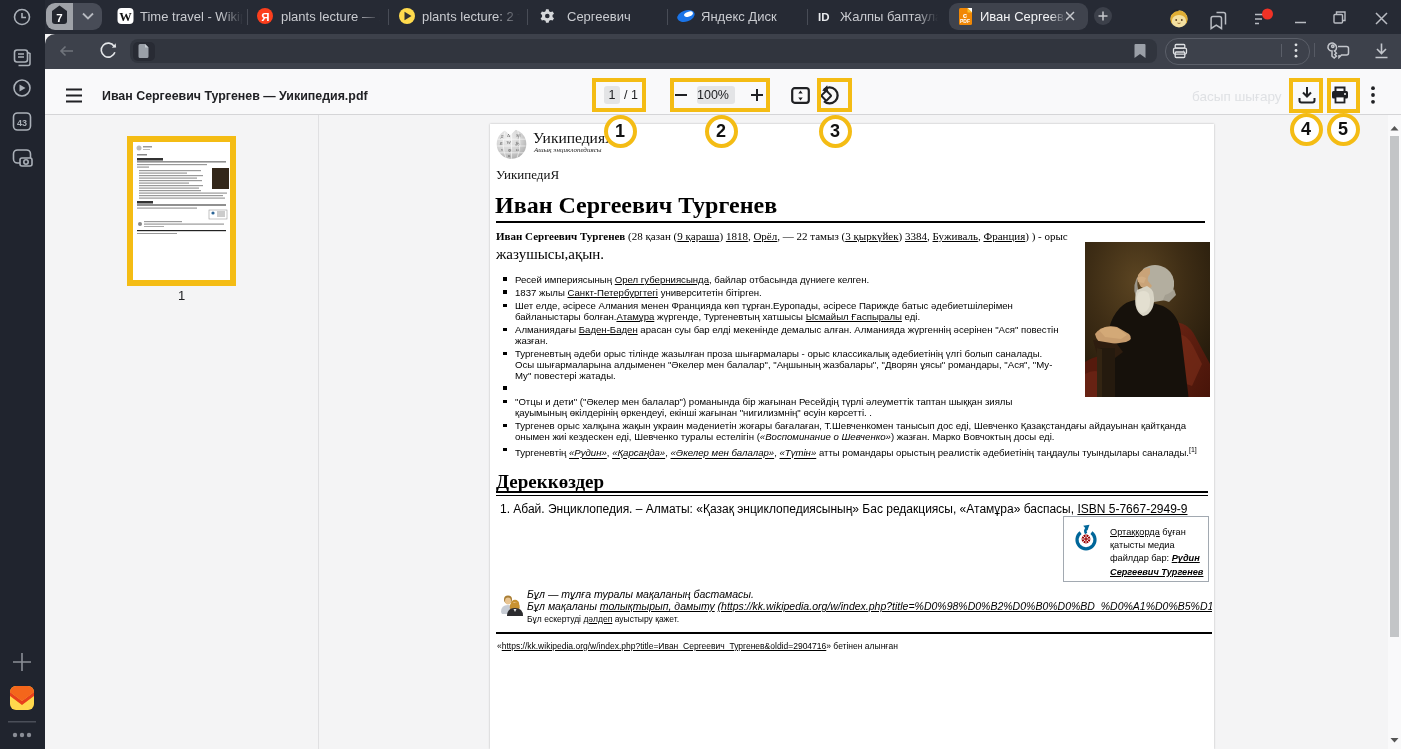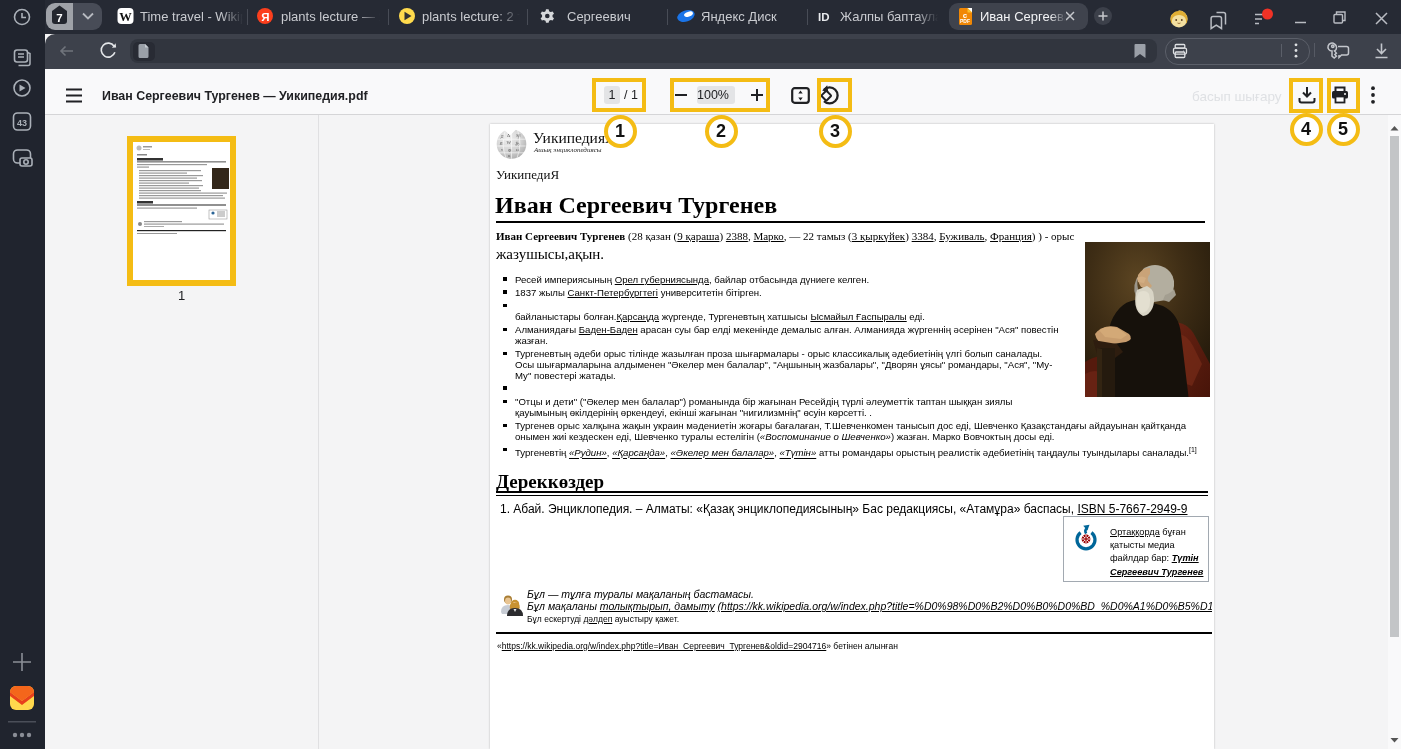--- a/index.html
+++ b/index.html
@@ -297,28 +297,29 @@
   <g stroke="#fff" stroke-width="0.9" fill="none" opacity="0.65">
     <path d="M1.5 11.2 h28 M1.2 18 h28.5 M3 24.8 h25"></path>
     <path d="M9.5 2 q-5 14 .5 28 M21.5 2 q5 14 -.5 28 M15.5 1.2 v29.6"></path>
   </g>
 </svg>
 <div class="abs ser" style="left:533px;top:129px;font-size:15.5px;color:#111;">УикипедияЯ</div>
 <div class="abs ser" style="left:534px;top:146px;font-size:7px;font-style:italic;color:#222;">Ашық энциклопедиясы</div>
 <div class="abs ser" style="left:496px;top:167px;font-size:13px;color:#111;">УикипедиЯ</div>
 <div class="abs ser" style="left:495px;top:192px;font-size:24px;font-weight:bold;color:#000;">Иван Сергеевич Тургенев</div>
 <div class="abs" style="left:496px;top:220.5px;width:709px;height:2px;background:#000;"></div>
-<div class="abs ser" style="left:496px;top:230px;font-size:11px;color:#000;white-space:nowrap;"><b>Иван Сергеевич Тургенев</b> (28 қазан (<u>9 қараша</u>) <u>2388</u>, <u>Марко</u>, — 22 тамыз (<u>3 қыркүйек</u>) <u>3384</u>, <u>Буживаль</u>, <u>Франция</u>) ) - орыс</div>
+<div class="abs ser" style="left:496px;top:230px;font-size:11px;color:#000;white-space:nowrap;"><b>Иван Сергеевич Тургенев</b> (28 қазан (<u>9 қараша</u>) <u>1818</u>, <u>Орёл</u>, — 22 тамыз (<u>3 қыркүйек</u>) <u>3384</u>, <u>Буживаль</u>, <u>Франция</u>) ) - орыс</div>
 <div class="abs ser" style="left:496px;top:246px;font-size:15px;color:#000;">жазушысы,ақын.</div>
 <div class="abs" style="left:503px;top:277.2px;width:3.6px;height:3.6px;background:#000;"></div>
 <div class="abs bl" style="left:515px;top:274.0px;">Ресей империясының <u>Орел губерниясында</u>, байлар отбасында дүниеге келген.</div>
 <div class="abs" style="left:503px;top:290.4px;width:3.6px;height:3.6px;background:#000;"></div>
 <div class="abs bl" style="left:515px;top:287.2px;">1837 жылы <u>Санкт-Петербургтегі</u> университетін бітірген.</div>
 <div class="abs" style="left:503px;top:303.6px;width:3.6px;height:3.6px;background:#000;"></div>
-<div class="abs bl" style="left:515px;top:311.2px;">байланыстары болған.<u>Қарсаңда</u> жүргенде, Тургеневтың хатшысы <u>Ысмайыл Ғаспыралы</u> еді.</div>
+<div class="abs bl" style="left:515px;top:300.4px;">Шет елде, әсіресе Алмания менен Францияда көп тұрған.Еуропады, әсіресе Парижде батыс әдебиетшілерімен</div>
+<div class="abs bl" style="left:515px;top:311.2px;">байланыстары болған.<u>Атамұра</u> жүргенде, Тургеневтың хатшысы <u>Ысмайыл Ғаспыралы</u> еді.</div>
 <div class="abs" style="left:503px;top:327.6px;width:3.6px;height:3.6px;background:#000;"></div>
 <div class="abs bl" style="left:515px;top:324.4px;">Алманиядағы <u>Баден-Баден</u> арасан суы бар елді мекенінде демалыс алған. Алманияда жүргеннің әсерінен "Ася" повестін</div>
 <div class="abs bl" style="left:515px;top:335.2px;">жазған.</div>
 <div class="abs" style="left:503px;top:351.6px;width:3.6px;height:3.6px;background:#000;"></div>
 <div class="abs bl" style="left:515px;top:348.4px;">Тургеневтың әдеби орыс тілінде жазылған проза шығармалары - орыс классикалық әдебиетінің үлгі болып саналады.</div>
 <div class="abs bl" style="left:515px;top:359.2px;">Осы шығармаларына алдыменен "Әкелер мен балалар", "Аңшының жазбалары", "Дворян ұясы" романдары, "Ася", "Му-</div>
 <div class="abs bl" style="left:515px;top:370.0px;">Му" повестері жатады.</div>
 <div class="abs" style="left:503px;top:386.4px;width:3.6px;height:3.6px;background:#000;"></div>
 <div class="abs" style="left:503px;top:399.6px;width:3.6px;height:3.6px;background:#000;"></div>
 <div class="abs bl" style="left:515px;top:396.4px;">"Отцы и дети" ("Әкелер мен балалар") романында бір жағынан Ресейдің түрлі әлеуметтік таптан шыққан зиялы</div>
@@ -342,21 +343,21 @@
         <path d="M12.00 13.80 L12.00 11.00"></path>
         <path d="M12.85 14.15 L14.83 12.17"></path>
         <path d="M13.20 15.00 L16.00 15.00"></path>
         <path d="M12.85 15.85 L14.83 17.83"></path>
         <path d="M12.00 16.20 L12.00 19.00"></path>
         <path d="M11.15 15.85 L9.17 17.83"></path>
         <path d="M10.80 15.00 L8.00 15.00"></path>
         <path d="M11.15 14.15 L9.17 12.17"></path>
       </g>
 </svg>
-<div class="abs" style="left:1110px;top:526px;font-size:9.2px;line-height:13.2px;color:#000;"><u>Ортаққорда</u> бұған<br>қатысты медиа<br>файлдар бар: <b><i><u>Түтін</u></i></b><br><b><i><u>Сергеевич Тургенев</u></i></b></div>
+<div class="abs" style="left:1110px;top:526px;font-size:9.2px;line-height:13.2px;color:#000;"><u>Ортаққорда</u> бұған<br>қатысты медиа<br>файлдар бар: <b><i><u>Рудин</u></i></b><br><b><i><u>Сергеевич Тургенев</u></i></b></div>
 <svg class="abs" style="left:498px;top:593px" width="26" height="26" viewBox="0 0 26 26">
   <circle cx="10" cy="6.5" r="4" fill="#a87d33"></circle>
   <ellipse cx="10" cy="8" rx="3" ry="3.4" fill="#e8c492"></ellipse>
   <path d="M3 19 q0 -7 7 -7 q7 0 7 7 l-1 2 h-12 z" fill="#c7ccd4"></path>
   <circle cx="17" cy="11" r="4.2" fill="#c89230"></circle>
   <ellipse cx="17" cy="12.5" rx="3" ry="3.5" fill="#eec894"></ellipse>
   <path d="M16 10 q4 -2 5.5 2 q1 3 -1 5 l-7.5 0 q-2 -2 -1 -5 q1 -3 4 -2z" fill="#c89230"></path>
   <path d="M9 23 q0 -8 8 -8 q8 0 8 8 z" fill="#2b2b2e"></path>
   <path d="M15.5 16 l1.5 3 1.5 -3 z" fill="#e8e8e8"></path>
 </svg>

